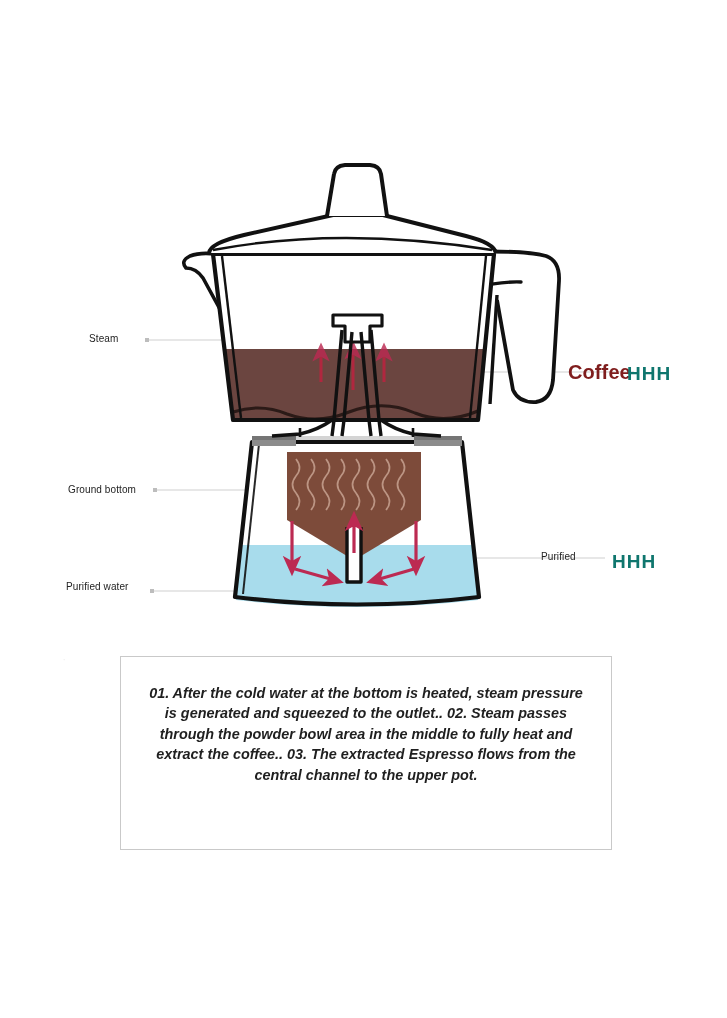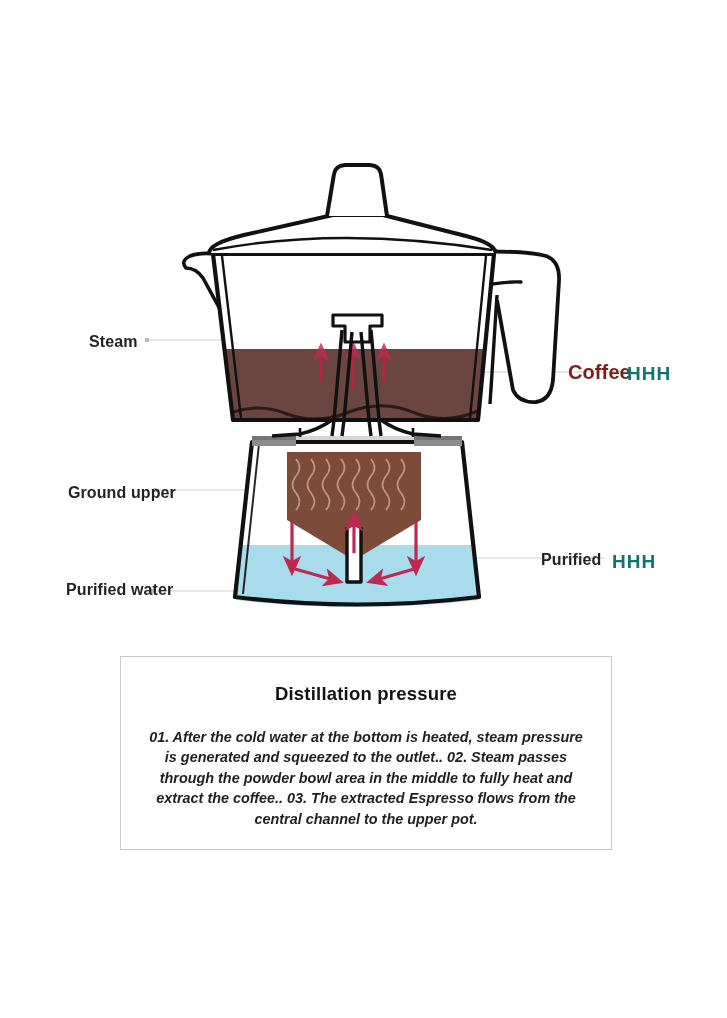--- a/index.html
+++ b/index.html
@@ -8,22 +8,22 @@
     font-family:"Liberation Sans","DejaVu Sans",sans-serif;
     color:#1a1a1a;
   }
   #diagram-stage{
     position:absolute;left:0;top:0;width:727px;height:640px;
   }
   #diagram-stage svg{display:block;width:727px;height:640px;}
 
   .callout-label{
     position:absolute;
-    font-size:16px;
-    font-weight:700;
+    font-size:10px;
+    font-weight:400;
     letter-spacing:.1px;
     color:#232323;
     white-space:nowrap;
   }
   .callout-label.big{
     font-size:20px;
     font-weight:700;
     color:#7f1d1d;
   }
   #label-steam{left:89px;top:333px;}
@@ -198,28 +198,27 @@
       <path d="M332,420 Q318,430 300,434 L272,436" fill="none" stroke="#111111" stroke-width="3.4"></path>
       <path d="M381,420 Q395,430 413,434 L441,436" fill="none" stroke="#111111" stroke-width="3.4"></path>
 
       <path d="M300,428 L300,437 M413,428 L413,437" fill="none" stroke="#111111" stroke-width="2.6"></path>
     </g>
   </svg>
 </div>
 
 <div class="callout-label" id="label-steam">Steam</div>
 
-<div class="callout-label" id="label-ground-coffee">Ground upper</div>
+<div class="callout-label" id="label-ground-coffee">Ground bottom</div>
 
 <div class="callout-label" id="label-purified-water">Purified water</div>
 
 <div class="callout-label big" id="label-coffee">Coffee</div>
 
 <div class="callout-label" id="label-pressure">Purified</div>
 
 <div class="watermark" id="watermark-coffee">HHH</div>
 <div class="watermark" id="watermark-pressure">HHH</div>
 <div class="watermark" id="watermark-corner">·</div>
 
 <div id="info-panel">
-  <h2 id="info-title">Distillation pressure</h2>
   <p id="info-body">01. After the cold water at the bottom is heated, steam pressure is generated and squeezed to the outlet.. 02. Steam passes through the powder bowl area in the middle to fully heat and extract the coffee.. 03. The extracted Espresso flows from the central channel to the upper pot.</p>
 </div>
 
 </body></html>

